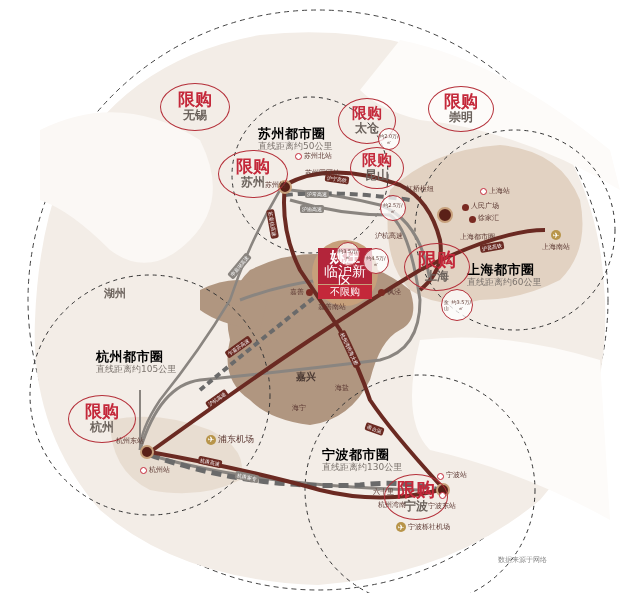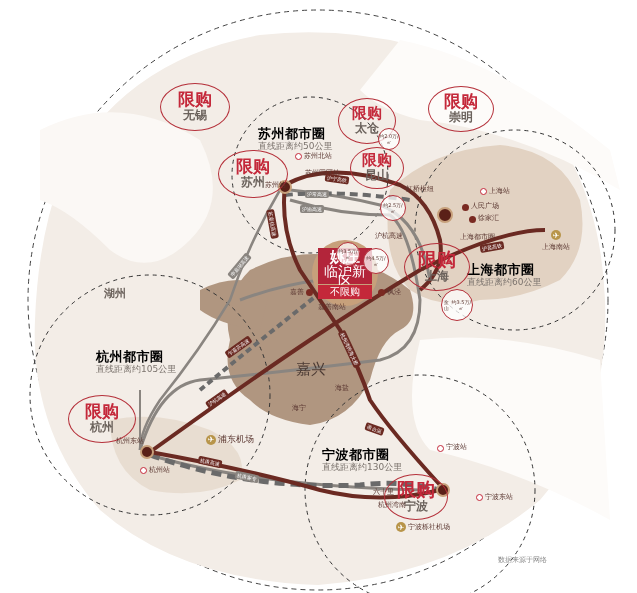--- a/index.html
+++ b/index.html
@@ -126,21 +126,21 @@
 <div class="xg-badge" style="left:68px;top:395px;width:66px;height:46px;">
   <div class="xg-main">限购</div>
   <div class="xg-city">杭州</div>
 </div>
 <div class="xg-badge" style="left:384px;top:474px;width:62px;height:44px;">
   <div class="xg-main" style="font-size:19px;">限购</div>
   <div class="xg-city">宁波</div>
 </div>
 
 <div class="lbl" style="left:92px;top:288px;font-size:11px;font-weight:bold;color:#6b625c;margin-left:12px;">湖州</div>
-<div class="lbl" style="left:296px;top:362px;font-size:15px;font-weight:normal;color:#4b3a33;">嘉兴</div>
+<div class="lbl" style="left:296px;top:372px;font-size:10px;font-weight:bold;color:#4b3a33;">嘉兴</div>
 
 <div class="station" style="left:295px;top:151px;">
     <span class="st-dot"></span>
     <span>苏州北站</span>
   </div>
 <div class="station" style="left:265px;top:180px;">
     <span>苏州站</span>
   </div>
 <div class="station" style="left:305px;top:168px;">
     <span>苏州园区站</span>
@@ -194,25 +194,25 @@
     <span class="st-dot"></span>
     <span>杭州站</span>
   </div>
 <div class="station" style="left:206px;top:433px;font-size:9px;">
     <span class="airport">✈</span>
     <span>浦东机场</span>
   </div>
 <div class="station" style="left:378px;top:500px;">
     <span>杭州湾南</span>
   </div>
-<div class="station" style="left:437px;top:442px;align-items:flex-end;">
+<div class="station" style="left:437px;top:470px;align-items:flex-end;">
     <span class="st-dot"></span>
     <span>宁波站</span>
   </div>
-<div class="station" style="left:476px;top:492px;">
+<div class="station" style="left:428px;top:492px;flex-direction:column;">
     <span class="st-dot"></span>
     <span>宁波东站</span>
   </div>
 <div class="station" style="left:396px;top:522px;">
     <span class="airport">✈</span>
     <span>宁波栎社机场</span>
   </div>
 <div class="station" style="left:373px;top:487px;">
     <span>六十里</span>
   </div>

